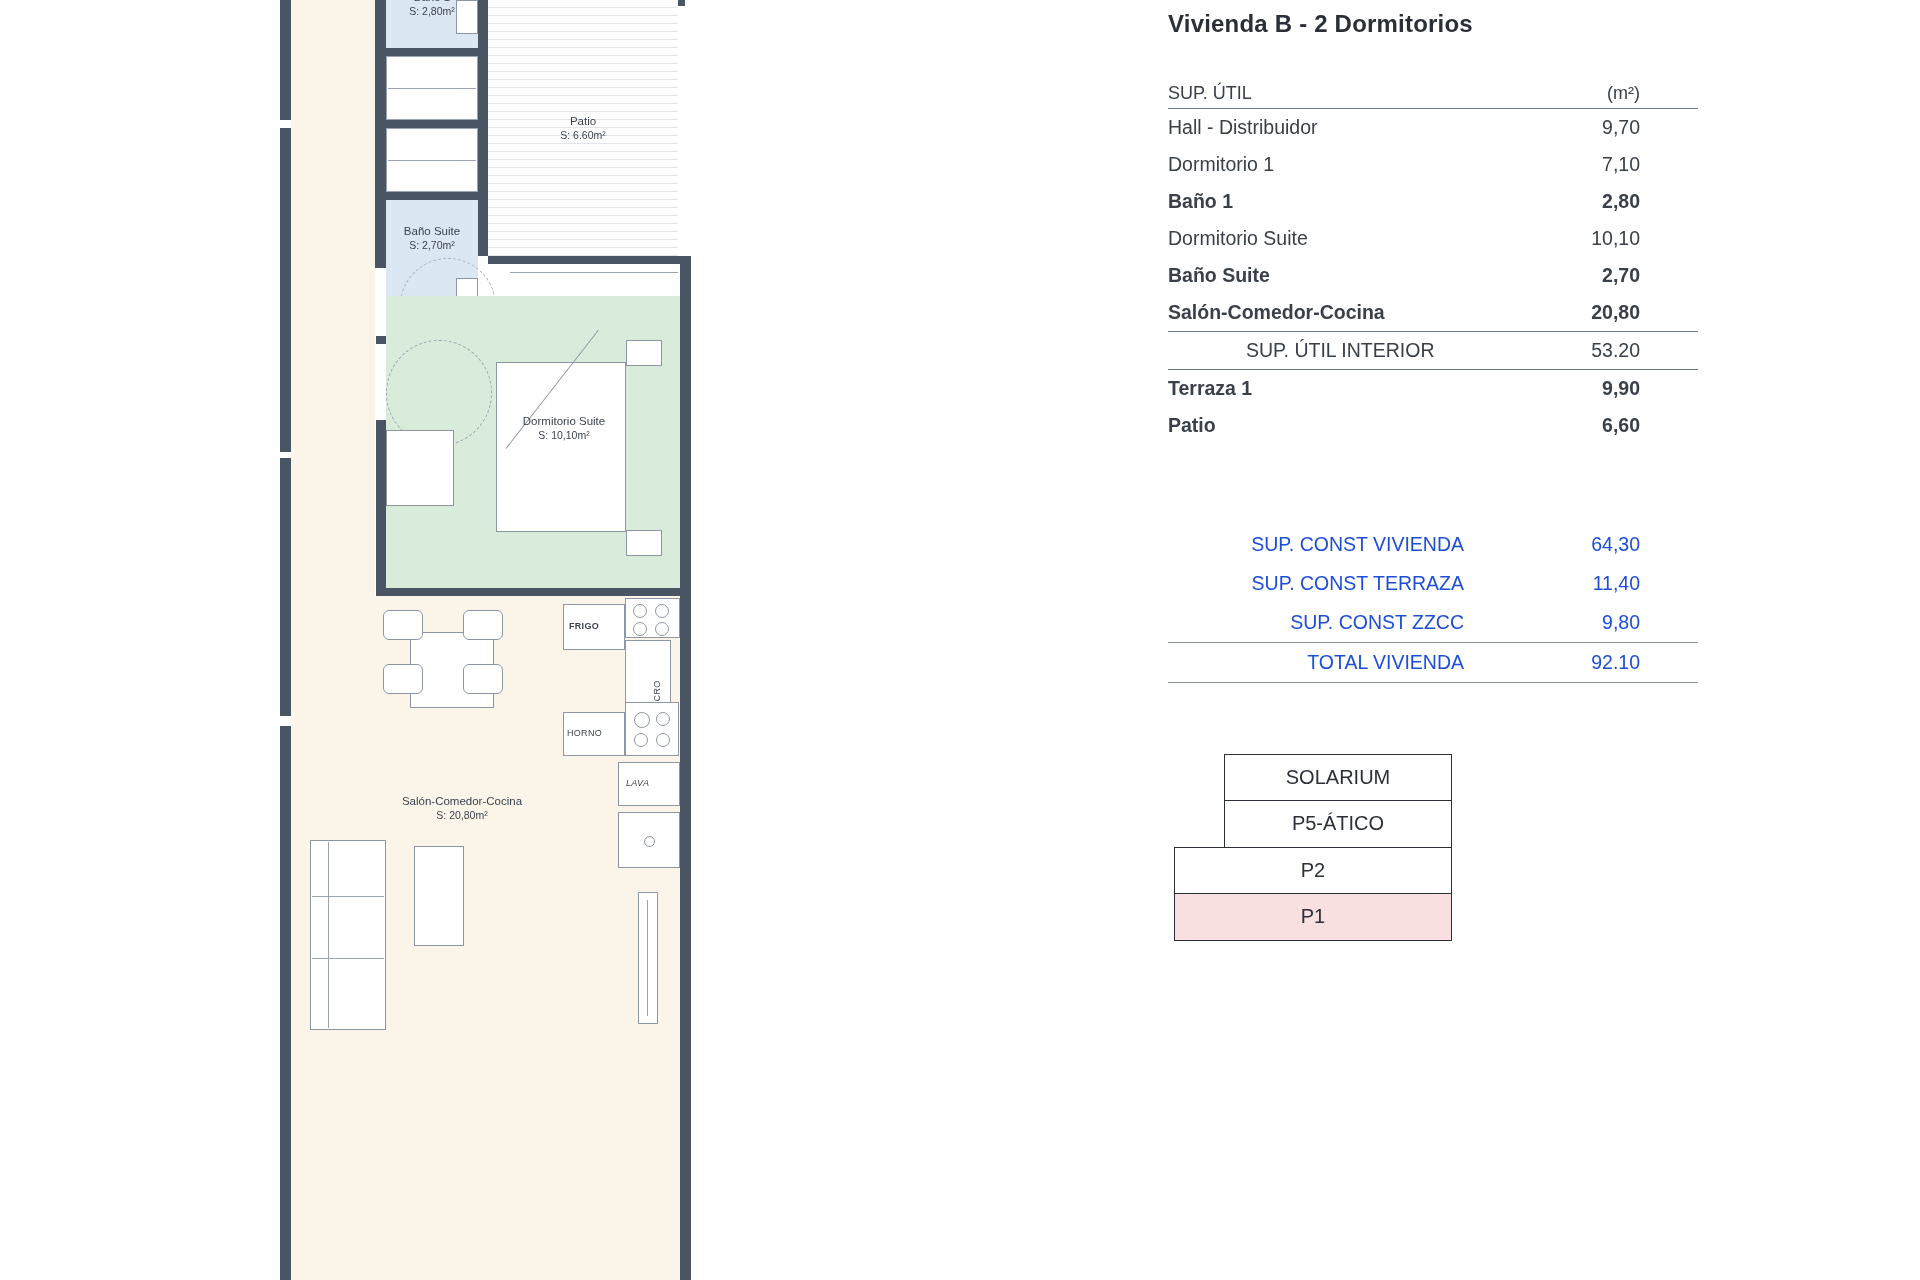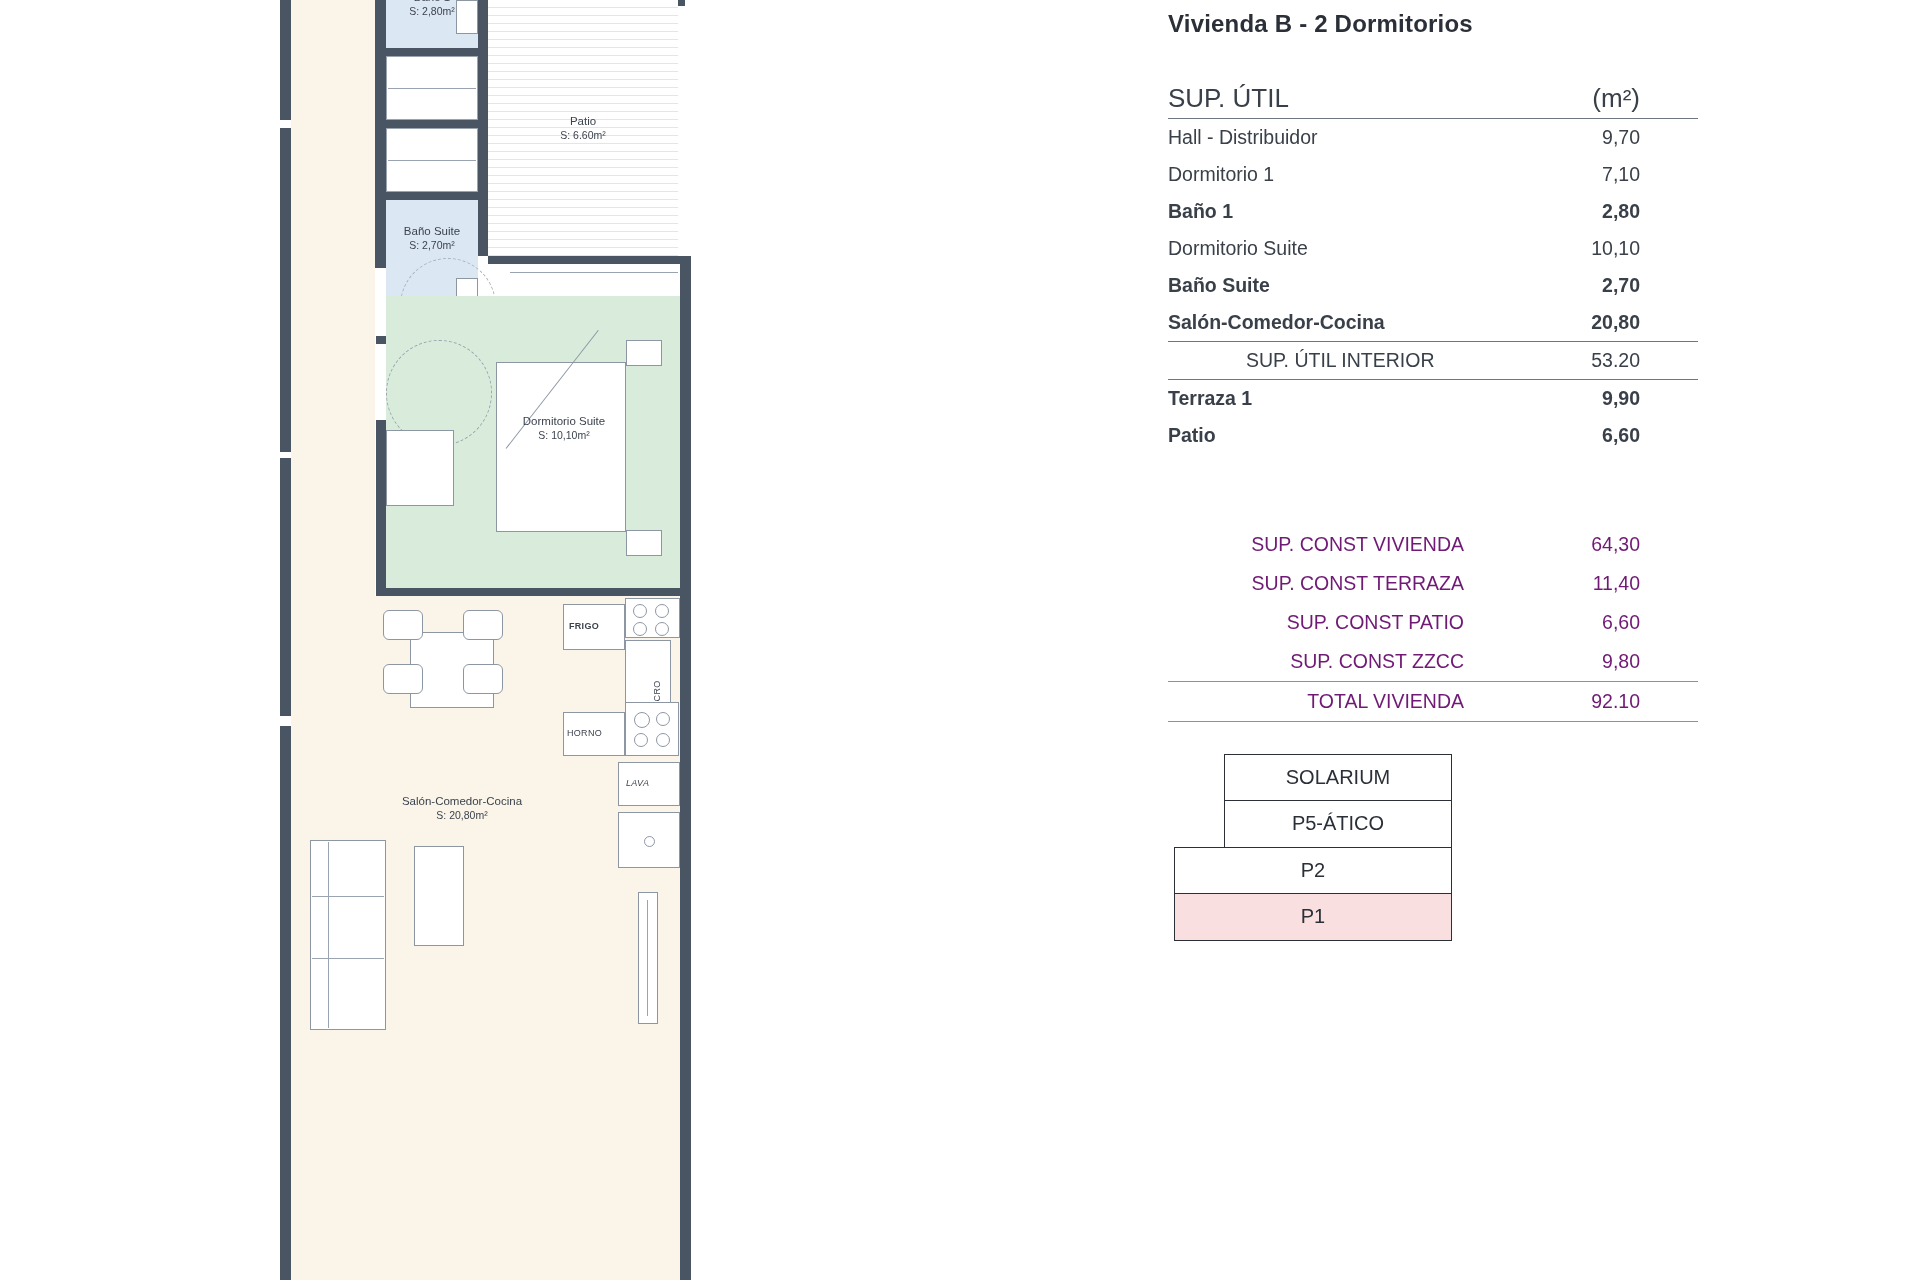--- a/index.html
+++ b/index.html
@@ -106,34 +106,34 @@
   }
   table.areas td {
     padding: 7px 0 7px 0;
     vertical-align: bottom;
   }
   table.areas td.v {
     text-align: right;
     width: 150px;
     padding-right: 58px;
   }
-  tr.hdr td { font-size: 26px; padding-bottom: 4px; }
+  tr.hdr td { font-size: 18px; padding-bottom: 4px; }
   tr.hdr td.v { padding-right: 58px; }
   tr.rule td { border-bottom: 1.2px solid #6e7680; }
   tr.bold td { font-weight: bold; }
   tr.indent td.k { padding-left: 78px; }
 
   table.totals {
     position: absolute;
     left: 0;
     top: 525px;
     width: 530px;
     border-collapse: collapse;
     font-size: 19.5px;
-    color: #701a75;
+    color: #1d4ed8;
   }
   table.totals td { padding: 8px 0; }
   table.totals td.k { text-align: right; padding-right: 26px; }
   table.totals td.v { text-align: right; width: 150px; padding-right: 58px; }
   table.totals tr.ruleb td { border-bottom: 1.2px solid #8b9299; }
 
   
   #floors {
     position: absolute;
     left: 0;
@@ -332,24 +332,20 @@
   <table class="totals">
     <tbody>
         <tr>
       <td class="k">SUP. CONST VIVIENDA</td>
       <td class="v">64,30</td>
     </tr>
     <tr>
       <td class="k">SUP. CONST TERRAZA</td>
       <td class="v">11,40</td>
     </tr>
-    <tr>
-      <td class="k">SUP. CONST PATIO</td>
-      <td class="v">6,60</td>
-    </tr>
     <tr class="ruleb">
       <td class="k">SUP. CONST ZZCC</td>
       <td class="v">9,80</td>
     </tr>
     <tr class="ruleb">
       <td class="k">TOTAL VIVIENDA</td>
       <td class="v">92.10</td>
     </tr>
   </tbody>
     </table>

